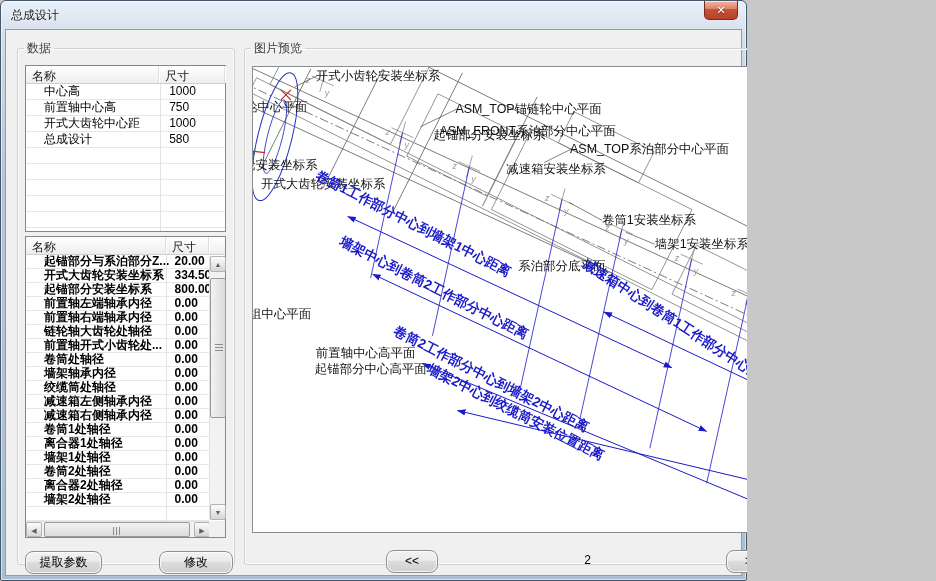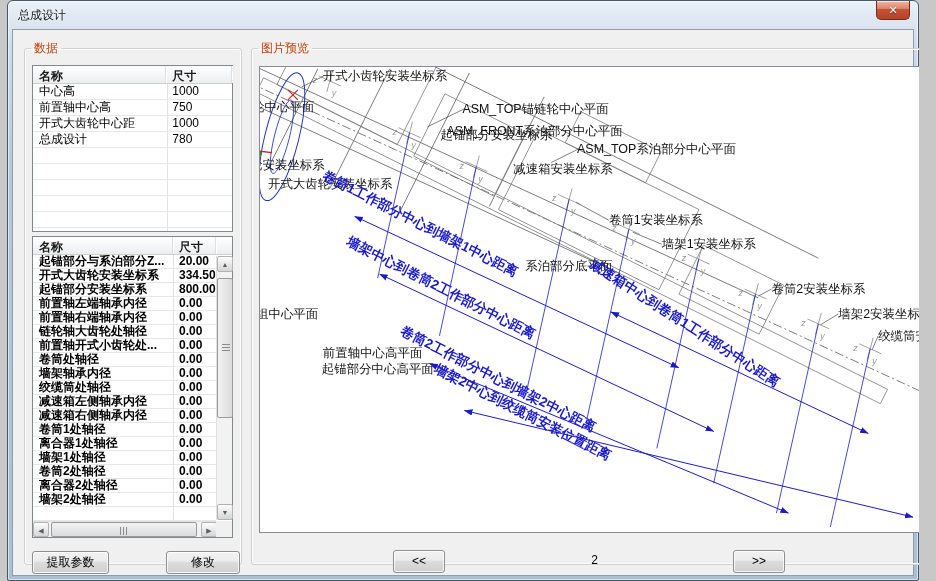--- a/index.html
+++ b/index.html
@@ -1,50 +1,50 @@
 <!DOCTYPE html>
 <html><head>
 <meta charset="utf-8">
 <style>
   html,body{margin:0;padding:0;background:#c8c8c8;font-family:"Liberation Sans","DejaVu Sans",sans-serif;}
   *{box-sizing:border-box;}
-  .stage{position:relative;width:912px;height:581px;overflow:hidden;margin-left:7px;}
+  .stage{position:relative;width:747px;height:581px;overflow:hidden;}
 
   
   .window{position:absolute;inset:0;border:1px solid #46586c;border-radius:6px 6px 2px 2px;
     background:linear-gradient(180deg,#e9f0f8 0%,#cfdbe8 8%,#b6c7d9 30%,#aabfd3 100%);
     box-shadow:inset 0 0 0 1px rgba(255,255,255,.55);}
   .titlebar{position:absolute;left:0;right:0;top:0;height:28px;}
   .title{position:absolute;left:10px;top:6px;font-size:12px;color:#15191d;text-shadow:0 0 3px #fff;}
   .close-btn{position:absolute;right:8px;top:0;width:34px;height:19px;border:1px solid #752b1c;border-top:none;
     border-radius:0 0 5px 5px;background:linear-gradient(180deg,#f2b5a5 0%,#dd8067 45%,#c85236 46%,#b54328 100%);
     box-shadow:inset 0 1px 0 rgba(255,255,255,.65);color:#fff;font-size:11px;font-weight:bold;
     text-align:center;line-height:18px;cursor:default;text-shadow:0 1px 1px rgba(0,0,0,.45);}
   .client{position:absolute;left:4px;right:4px;top:28px;bottom:4px;background:#f0f0f0;border:1px solid #8f9dac;}
 
   
   .group{position:absolute;border:1px solid #d0d0d0;border-radius:3px;margin:0;padding:0;
     box-shadow:inset 0 0 0 1px #fdfdfd;}
-  .group>legend{font-size:12px;color:#c2410c;margin-left:6px;padding:0 3px;}
+  .group>legend{font-size:12px;color:#404040;margin-left:6px;padding:0 3px;}
   .g-data{left:11px;top:10px;width:218px;height:525px;}
   .g-preview{left:238px;top:10px;width:687px;height:525px;}
 
   
   .lv{position:absolute;background:#fff;border:1px solid #828790;box-shadow:inset 1px 1px 0 rgba(64,64,64,.18);}
   .lv1{left:7px;top:8px;width:201px;height:167px;}
   .lv2{left:7px;top:179px;width:201px;height:302px;}
   .lv-head{position:relative;height:18px;display:flex;background:linear-gradient(180deg,#ffffff,#f2f3f5 70%,#eceded);
     border-bottom:1px solid #cfcfcf;font-size:12px;color:#1a1a1a;}
-  .lv-head span{padding:2px 13px 0 6px;border-right:1px solid #dfdfdf;box-shadow:1px 0 0 #fff;overflow:hidden;white-space:nowrap;font-weight:bold;}
+  .lv-head span{padding:2px 13px 0 6px;border-right:1px solid #dfdfdf;box-shadow:1px 0 0 #fff;overflow:hidden;white-space:nowrap;}
   .lv1 .c1{width:134px;} .lv1 .c2{width:66px;}
   .lv2 .c1{width:140px;} .lv2 .c2{width:43px;}
   .lv-body{position:relative;font-size:12px;color:#000;overflow:hidden;}
   .lv1 .lv-body{height:147px;background:repeating-linear-gradient(180deg,#fff 0 15px,#e7e7e7 15px 16px);}
   .lv2 .lv-body{height:266px;width:183px;background:repeating-linear-gradient(180deg,#fff 0 13px,#e7e7e7 13px 14px);font-weight:bold;}
-  .lv-row{display:flex;white-space:nowrap;}
+  .lv-row{display:flex;white-space:nowrap;padding-left:12px;}
   .lv1 .lv-row{height:16px;line-height:15px;}
   .lv2 .lv-row{height:14px;line-height:13.5px;}
   .lv-row span{padding-left:6px;overflow:hidden;}
   .vsep{position:absolute;top:0;bottom:0;width:1px;background:#e3e3e3;}
   .lv1 .vsep{left:134px;} .lv2 .vsep{left:140px;}
 
   
   .sb-btn{position:absolute;background:linear-gradient(180deg,#fdfdfd,#e5e5e5 60%,#d6d6d6);
     border:1px solid #b3b3b3;border-radius:2px;color:#55606b;font-size:7px;text-align:center;line-height:15px;}
   .sb-v{position:absolute;right:0;top:19px;width:16px;height:264px;background:#f2f2f2;border-left:1px solid #e0e0e0;}
@@ -57,21 +57,21 @@
   .sb-h{position:absolute;left:0;bottom:0;height:16px;width:184px;background:#f2f2f2;border-top:1px solid #e0e0e0;}
   .sb-h .left{left:0;top:0;width:16px;height:15px;}
   .sb-h .right{right:0;top:0;width:16px;height:15px;}
   .sb-h .thumb{position:absolute;left:18px;top:0;width:146px;height:15px;border:1px solid #9a9a9a;border-radius:2px;
     background:linear-gradient(180deg,#f2f2f2,#dcdcdc);}
   .sb-h .grip{position:absolute;top:4px;left:50%;margin-left:-4px;width:8px;height:8px;
     background:repeating-linear-gradient(90deg,#8c8c8c 0 1px,transparent 1px 3px);}
   .sb-corner{position:absolute;right:0;bottom:0;width:16px;height:16px;background:#f0f0f0;}
 
   
-  .btn{position:absolute;height:23px;border:1px solid #8e8f8f;border-radius:3px;font-size:12px;color:#000;
+  .btn{position:absolute;height:23px;border:1px solid #8e8f8f;border-radius:8px;font-size:12px;color:#000;
     text-align:center;line-height:21px;background:linear-gradient(180deg,#f2f2f2 0%,#ebebeb 45%,#dddddd 46%,#cfcfcf 100%);
     box-shadow:inset 0 0 0 1px rgba(255,255,255,.8);cursor:default;}
   .btn-extract{left:7px;top:494px;width:77px;}
   .btn-modify{left:141px;top:494px;width:74px;}
   .btn-prev{left:141px;top:493px;width:52px;}
   .btn-next{left:481px;top:493px;width:52px;}
   .page-num{position:absolute;left:0;right:0;top:496px;text-align:center;font-size:12px;color:#000;}
 
   
   .canvas{position:absolute;left:7px;top:9px;width:673px;height:467px;background:#fff;
@@ -114,21 +114,21 @@
               </div>
 
               <div class="lv-row">
                 <span class="c1">开式大齿轮中心距</span>
                 <span class="c2">1000</span>
               </div>
 
 
               <div class="lv-row">
                 <span class="c1">总成设计</span>
-                <span class="c2">780</span>
+                <span class="c2">580</span>
               </div>
             </div>
         </div>
 
         <div class="lv lv2">
           <div class="lv-head">
             <span class="c1">名称</span>
             <span class="c2">尺寸</span>
           </div>
           <div class="lv-body">

